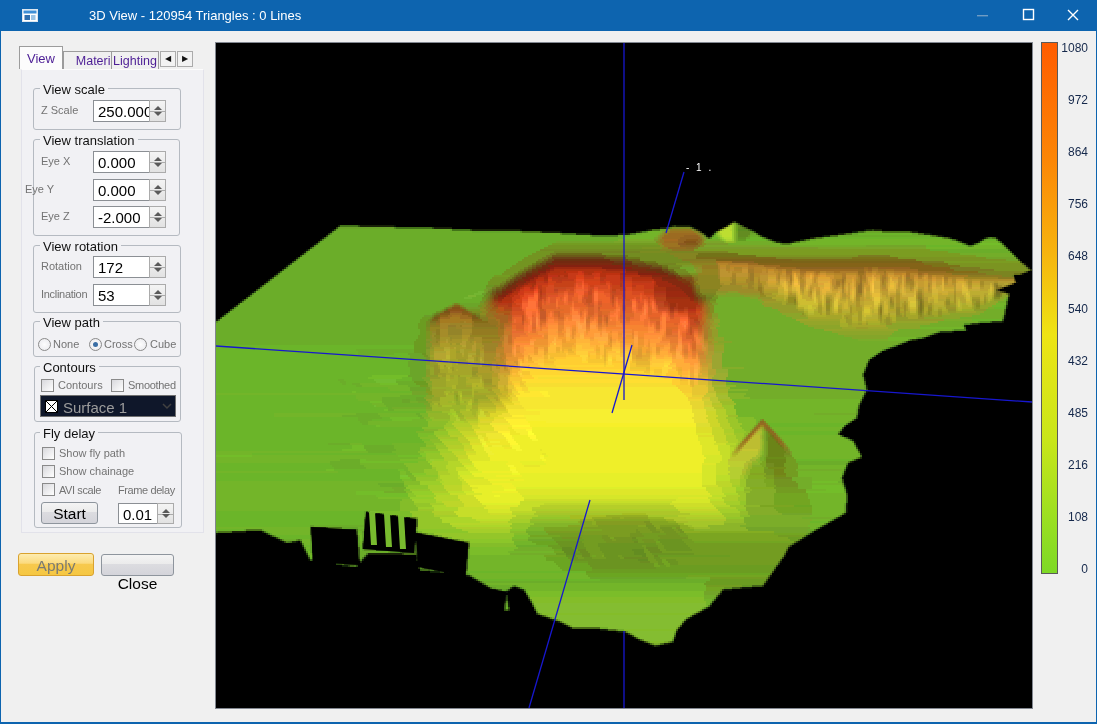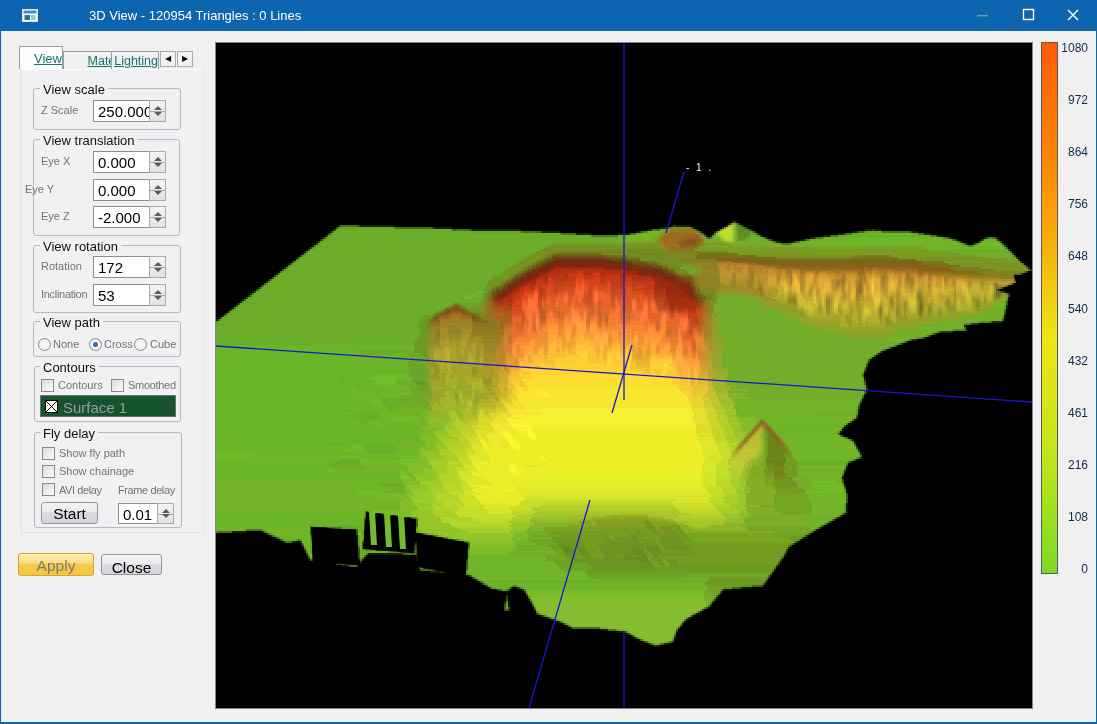--- a/index.html
+++ b/index.html
@@ -3,41 +3,41 @@
 <style>
 * { margin:0; padding:0; box-sizing:border-box; }
 html,body { width:1097px; height:724px; overflow:hidden; }
 body { font-family:"Liberation Sans", sans-serif; background:#f0f0f0; position:relative; }
 .abs { position:absolute; }
 
 #titlebar { left:0; top:0; width:1097px; height:31px; background:#0d64af; }
 #title { left:59px; top:8px; color:#fff; font-size:13px;margin-left:30px; }
 #winborder { left:0; top:0; width:1097px; height:724px; border:1px solid #0d64af; border-bottom:2px solid #0d64af; pointer-events:none; z-index:50; }
 
-.tab { top:51px; height:18px; background:#f0f0f0; border:1px solid #9c9c9c; border-bottom:none; font-size:12.5px; text-align:right; color:#0f766e; padding-top:2px; white-space:nowrap;text-decoration:underline; }
+.tab { top:51px; height:18px; background:#f0f0f0; border:1px solid #9c9c9c; border-bottom:none; font-size:12.5px; text-align:center; color:#4c1d95; padding-top:2px; white-space:nowrap; }
 #tabview { left:19px; top:46px; width:44px; height:23px; background:#fcfcfc; z-index:3; font-size:13px; padding-top:4px; }
 #tabmat { left:63px; width:70px; }
 #tablight { left:111px; width:48px; }
 .spinbtn { top:51px; width:16px; height:16px; background:#f2f2f2; border:1px solid #ababab; font-size:8px; color:#111; text-align:center; line-height:14px; }
 #tabbody { left:21px; top:69px; width:183px; height:464px; background:#f1f1f4; border:1px solid #e2e2ea; border-top:1px solid #fcfcfc; z-index:2; }
 
 .grp { border:1px solid #b5bac1; border-radius:3px; z-index:4; }
 .grplabel { font-size:13px; color:#101010; background:#f1f1f4; padding:0 3px; z-index:5; }
 .lbl { font-size:11px; color:#737373; z-index:5; }
 .input { background:#fff; border:1px solid #8b8f94; font-size:15px; color:#000; padding:2px 0 0 4px; z-index:5; white-space:nowrap; overflow:hidden; }
 .spin { width:17px; height:22px; border:1px solid #ababab; background:linear-gradient(#f4f4f4,#e2e2e2); z-index:5; }
 .spin:before { content:""; position:absolute; left:4px; top:5px; border-left:4px solid transparent; border-right:4px solid transparent; border-bottom:4px solid #5a5a5a; }
 .spin:after { content:""; position:absolute; left:4px; bottom:5px; border-left:4px solid transparent; border-right:4px solid transparent; border-top:4px solid #5a5a5a; }
 .spin i { position:absolute; left:0; right:0; top:50%; height:1px; background:#ababab; }
 .radio { width:13px; height:13px; border-radius:50%; border:1px solid #8a8a8a; background:radial-gradient(#fdfdfd,#e8e8ec); z-index:5; }
 .radio.sel:before { content:""; position:absolute; left:3px; top:3px; width:5px; height:5px; border-radius:50%; background:#3a6ea5; }
 .check { width:13px; height:13px; border:1px solid #8a8a8a; background:linear-gradient(135deg,#d8d8dc,#fff); z-index:5; }
 .btn { border:1px solid #8e959d; border-radius:3px; background:linear-gradient(#f4f4f4 0%,#ebebeb 45%,#dcdce0 46%,#d4d4da 100%); font-size:15.5px; color:#000; text-align:center; z-index:5; }
 #apply { left:18px; top:553px; width:76px; height:23px; border:1px solid #d9a22e; background:linear-gradient(#fdecb0 0%,#fbda7c 45%,#f7c94e 46%,#f5c742 100%); color:#7a7a72; padding-top:3px; }
-#close { left:101px; top:554px; width:61px; height:21px; padding-top:4px; }
+#close { left:101px; top:554px; width:73px; height:21px; padding-top:20px; }
 #start { left:41px; top:502px; width:57px; height:22px; padding-top:2px; }
 
 #view { left:215px; top:42px; width:818px; height:667px; border:1px solid #828790; background:#000; }
 
 #cbar { left:1041px; top:42px; width:17px; height:532px; border:1px solid #5a5a5a;
   background:linear-gradient(#ff5c00 0%,#fc8606 22%,#f6b50e 40%,#eee414 55%,#c8e61a 75%,#94de22 92%,#7ed926 100%); }
 .cbl { position:absolute; right:9px; font-size:12px; color:#15284b; z-index:5; width:40px; text-align:right; }
 </style></head>
 <body>
 <div class="abs" id="titlebar"></div>
@@ -108,39 +108,39 @@
 <div class="abs lbl" style="left:104px;top:338px;white-space:nowrap">Cross</div>
 <div class="abs radio" style="left:134px;top:338px"></div>
 <div class="abs lbl" style="left:150px;top:338px;white-space:nowrap">Cube</div>
 
 <div class="abs grp" style="left:34px;top:366px;width:147px;height:56px"></div>
 <div class="abs grplabel" style="left:40px;top:360px">Contours</div>
 <div class="abs check" style="left:41px;top:379px"></div>
 <div class="abs lbl" style="left:58px;top:379px">Contours</div>
 <div class="abs check" style="left:111px;top:379px"></div>
 <div class="abs lbl" style="left:128px;top:379px;white-space:nowrap;letter-spacing:-0.3px">Smoothed</div>
-<div class="abs" style="left:40px;top:395px;width:136px;height:22px;background:#14532d;border:1px solid #707070;z-index:5">
+<div class="abs" style="left:40px;top:395px;width:136px;height:22px;background:#0f172a;border:1px solid #707070;z-index:5">
   <svg class="abs" style="left:4px;top:4px" width="13" height="13" viewBox="0 0 13 13">
       <rect x="0.5" y="0.5" width="12" height="12" fill="#fff" stroke="#000"></rect>
       <path d="M0.5 0.5l12 12M12.5 0.5l-12 12" stroke="#000" stroke-width="1"></path>
     </svg>
   <span class="abs" style="left:22px;top:3px;font-size:15px;color:#9b9b9b">Surface 1</span>
   <svg class="abs" style="left:121px;top:7px" width="10" height="7" viewBox="0 0 10 7">
       <path d="M1 1l4 4 4-4" fill="none" stroke="#404040" stroke-width="1.5"></path>
     </svg>
 </div>
 
 <div class="abs grp" style="left:34px;top:432px;width:148px;height:96px"></div>
 <div class="abs grplabel" style="left:40px;top:426px">Fly delay</div>
 <div class="abs check" style="left:42px;top:447px"></div>
 <div class="abs lbl" style="left:59px;top:447px">Show fly path</div>
 <div class="abs check" style="left:42px;top:465px"></div>
 <div class="abs lbl" style="left:59px;top:465px">Show chainage</div>
 <div class="abs check" style="left:42px;top:483px"></div>
-<div class="abs lbl" style="left:59px;top:484px;white-space:nowrap;letter-spacing:-0.4px">AVI delay</div>
+<div class="abs lbl" style="left:59px;top:484px;white-space:nowrap;letter-spacing:-0.4px">AVI scale</div>
 <div class="abs lbl" style="left:118px;top:484px;white-space:nowrap;letter-spacing:-0.4px">Frame delay</div>
 <div class="abs btn" id="start">Start</div>
 <div class="abs input" style="left:118px;top:503px;width:40px;height:21px">0.01</div>
 <div class="abs spin" style="left:157px;top:503px;height:21px">
     <i></i>
   </div>
 
 <div class="abs btn" id="apply">Apply</div>
 <div class="abs btn" id="close">Close</div>
 
@@ -845,17 +845,17 @@
 </div>
 
 <div class="abs" id="cbar"></div>
 <div class="cbl" style="top:41px">1080</div>
 <div class="cbl" style="top:93px">972</div>
 <div class="cbl" style="top:145px">864</div>
 <div class="cbl" style="top:197px">756</div>
 <div class="cbl" style="top:249px">648</div>
 <div class="cbl" style="top:302px">540</div>
 <div class="cbl" style="top:354px">432</div>
-<div class="cbl" style="top:406px">461</div>
+<div class="cbl" style="top:406px">485</div>
 <div class="cbl" style="top:458px">216</div>
 <div class="cbl" style="top:510px">108</div>
 <div class="cbl" style="top:562px">0</div>
 
 <div class="abs" id="winborder"></div>
 </body></html>

